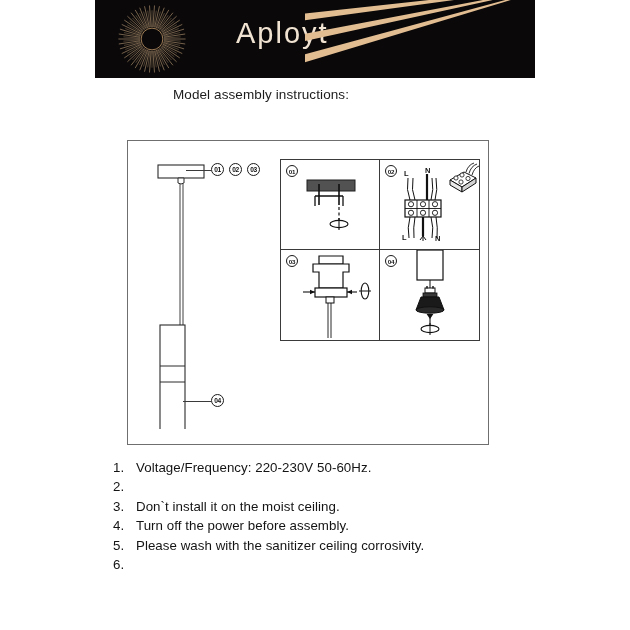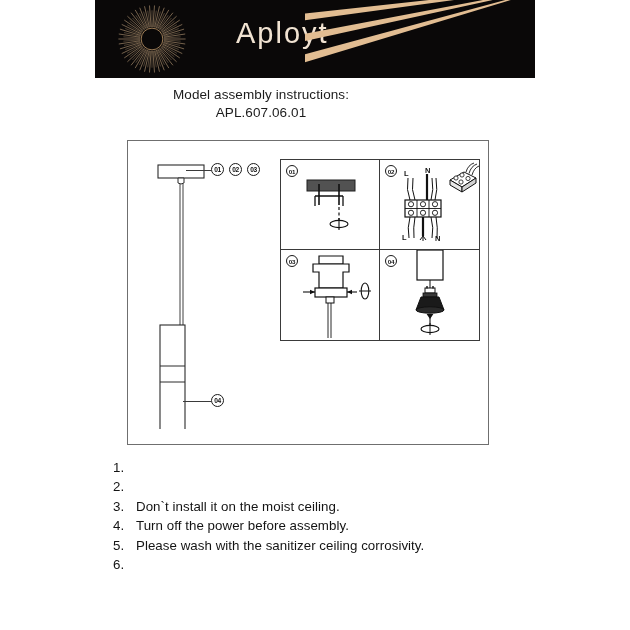--- a/index.html
+++ b/index.html
@@ -302,21 +302,20 @@
           <polygon points="252,-14 -75.0,30.5 -76.1,21.9" fill="#e2bd92"></polygon>
           <polygon points="252,-14 -70.5,56.3 -72.3,47.3" fill="#e2bd92"></polygon>
           <polygon points="252,-14 -63.9,81.7 -66.6,72.3" fill="#e2bd92"></polygon>
         </g>
     </svg>
   </div>
 </div>
 
 <div class="title-block">
   <div class="title-line">Model assembly instructions:</div>
-  <div class="title-line">APL.607.06.01</div>
 </div>
 
 <div class="diagram">
 
   <div class="product">
     <svg viewBox="0 0 140 270" width="140" height="270">
 
       <rect x="20" y="6" width="46" height="13" fill="#fff" stroke="#2b2b2b" stroke-width="1.1"></rect>
 
       <path d="M40 19 L40 24 Q43 26 46 24 L46 19 Z" fill="#fff" stroke="#2b2b2b" stroke-width="1"></path>
@@ -470,20 +469,21 @@
         </svg>
       </div>
     </div>
 
   </div>
 </div>
 
 <div class="notes">
   <div class="note">
     <span class="note-num">1.</span>
+    <span class="note-text">Voltage/Frequency: 220-230V 50-60Hz.</span>
   </div>
   <div class="note">
     <span class="note-num">2.</span>
   </div>
   <div class="note">
     <span class="note-num">3.</span>
     <span class="note-text">Don`t install it on the moist ceiling.</span>
   </div>
   <div class="note">
     <span class="note-num">4.</span>

